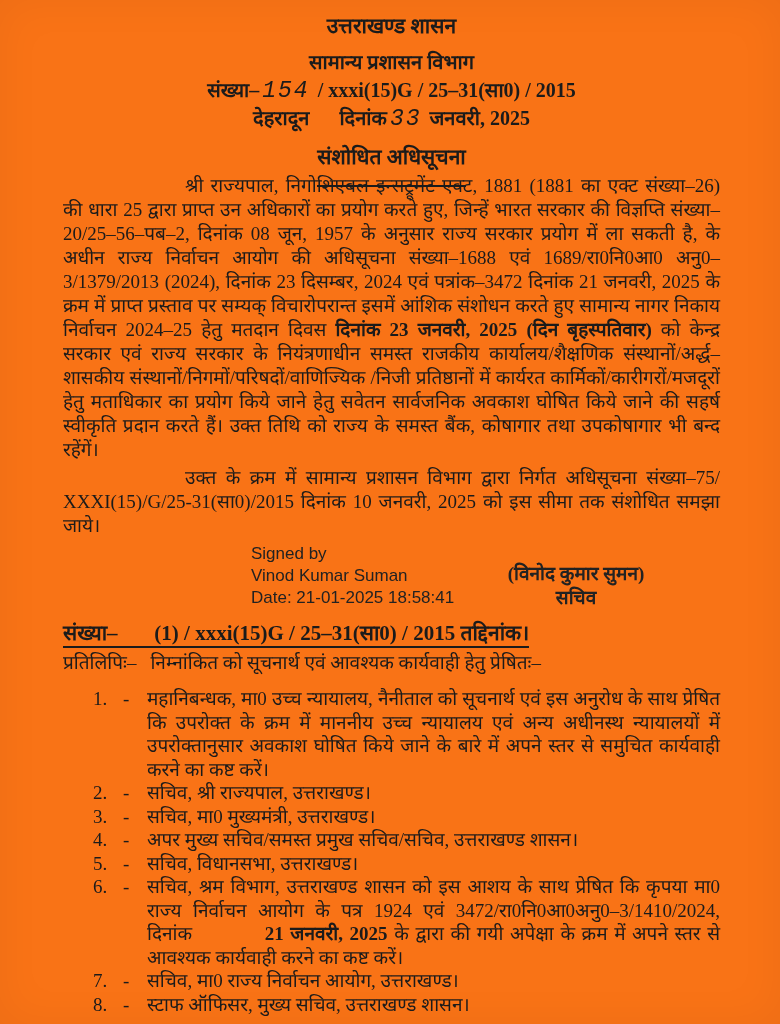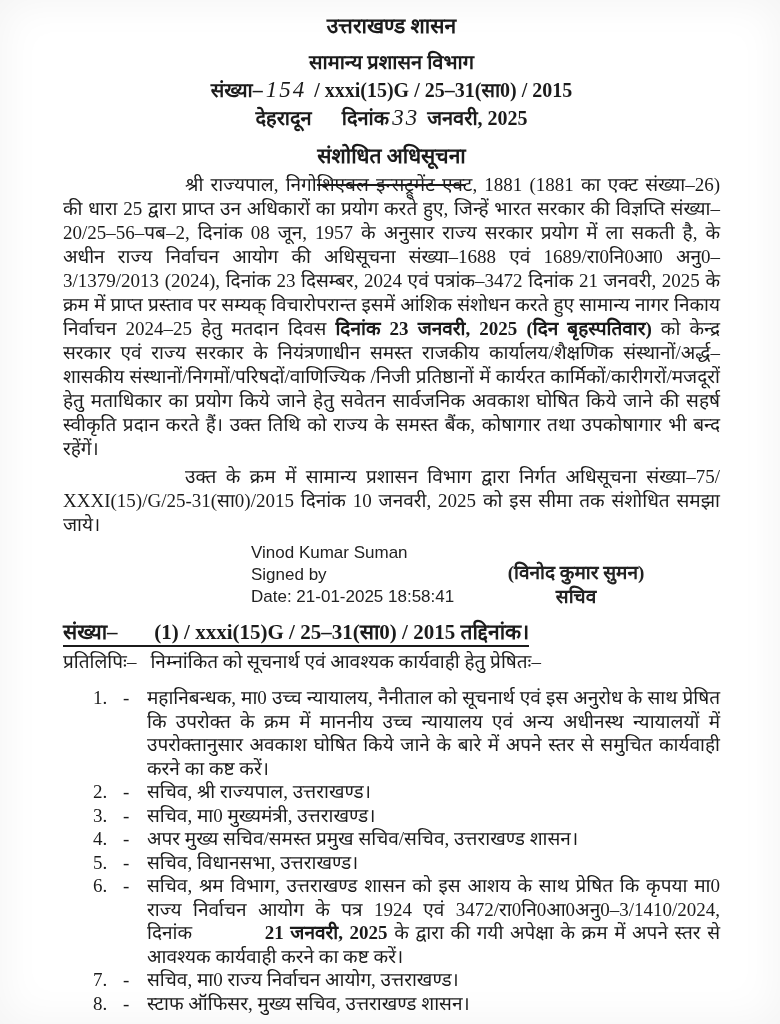--- a/index.html
+++ b/index.html
@@ -5,36 +5,36 @@
   html, body { margin: 0; padding: 0; }
   body {
     width: 780px; height: 1024px;
     background: #e9e9e9;
     font-family: "Liberation Serif", "DejaVu Sans", sans-serif;
   }
   .page {
     position: relative;
     width: 780px; height: 1024px;
     box-sizing: border-box;
-    background: #ffffff;
+    background: #f97316;
     color: #1b1b1b;
     padding: 14px 60px 0 63px;
     overflow: hidden;
     box-shadow: inset 0 0 46px rgba(0,0,0,0.05);
     font-size: 19px;
     line-height: 24px;
   }
   
   .doc-header { text-align: center; }
   .org-title   { font-size: 21px; font-weight: 700; line-height: 25px; }
   .dept-title  { font-size: 20px; font-weight: 600; line-height: 27px; margin-top: 10px; }
   .number-line { font-size: 20px; font-weight: 600; line-height: 28px; }
   .place-date  { font-size: 20px; font-weight: 600; line-height: 27px; }
   .handwritten {
-    font-family: Liberation Serif, serif;
+    font-family: Liberation Mono, monospace;
     font-style: italic;
     font-weight: 400;
     font-size: 23px;
     letter-spacing: 2px;
     padding: 0 3px;
   }
   .code-serif { font-family: "Liberation Serif", "DejaVu Serif", serif; font-weight: 700; }
   .inline-gap { display: inline-block; width: 30px; }
   .doc-title { margin-top: 11px; font-size: 21px; line-height: 27px; }
   .doc-title .u {
@@ -116,22 +116,22 @@
     </div>
   </header>
 
   <main>
     <p class="para para-1"><span>श्री राज्यपाल, निगोशिएबल इन्सट्रूमेंट एक्ट, 1881 (1881 का एक्ट संख्या–26) की धारा 25 द्वारा प्राप्त उन अधिकारों का प्रयोग करते हुए, जिन्हें भारत सरकार की विज्ञप्ति संख्या–20/25–56–पब–2, दिनांक 08 जून, 1957 के अनुसार राज्य सरकार प्रयोग में ला सकती है, के अधीन राज्य निर्वाचन आयोग की अधिसूचना संख्या–1688 एवं 1689/रा0नि0आ0 अनु0– 3/1379/2013 (2024), दिनांक 23 दिसम्बर, 2024 एवं पत्रांक–3472 दिनांक 21 जनवरी, 2025 के क्रम में प्राप्त प्रस्ताव पर सम्यक् विचारोपरान्त इसमें आंशिक संशोधन करते हुए सामान्य नागर निकाय निर्वाचन 2024–25 हेतु मतदान दिवस </span><b>दिनांक 23 जनवरी, 2025 (दिन बृहस्पतिवार)</b><span> को केन्द्र सरकार एवं राज्य सरकार के नियंत्रणाधीन समस्त राजकीय कार्यालय/शैक्षणिक संस्थानों/अर्द्ध–शासकीय संस्थानों/निगमों/परिषदों/वाणिज्यिक /निजी प्रतिष्ठानों में कार्यरत कार्मिकों/कारीगरों/मजदूरों हेतु मताधिकार का प्रयोग किये जाने हेतु सवेतन सार्वजनिक अवकाश घोषित किये जाने की सहर्ष स्वीकृति प्रदान करते हैं। उक्त तिथि को राज्य के समस्त बैंक, कोषागार तथा उपकोषागार भी बन्द रहेंगें।</span></p>
 
     <p class="para para-2">उक्त के क्रम में सामान्य प्रशासन विभाग द्वारा निर्गत अधिसूचना संख्या–75/ XXXI(15)/G/25-31(सा0)/2015 दिनांक 10 जनवरी, 2025 को इस सीमा तक संशोधित समझा जाये।</p>
 
     <div class="signature-block">
       <div class="sig-left">
+        <div>Signed by</div>
         <div>Vinod Kumar Suman</div>
-        <div>Signed by</div>
         <div>Date: 21-01-2025 18:58:41</div>
       </div>
       <div class="sig-right">
         <div>(विनोद कुमार सुमन)</div>
         <div>सचिव</div>
       </div>
     </div>
 
     <div class="copy-number">
       <span class="u"><span>संख्या–</span><span>&nbsp;&nbsp;&nbsp;&nbsp;&nbsp;&nbsp;&nbsp;</span><span>(1)</span><span> / </span><span class="code-serif">xxxi(15)G</span><span> / 25–31(सा0) / 2015 </span><span class="tail">तद्दिनांक।</span></span>

